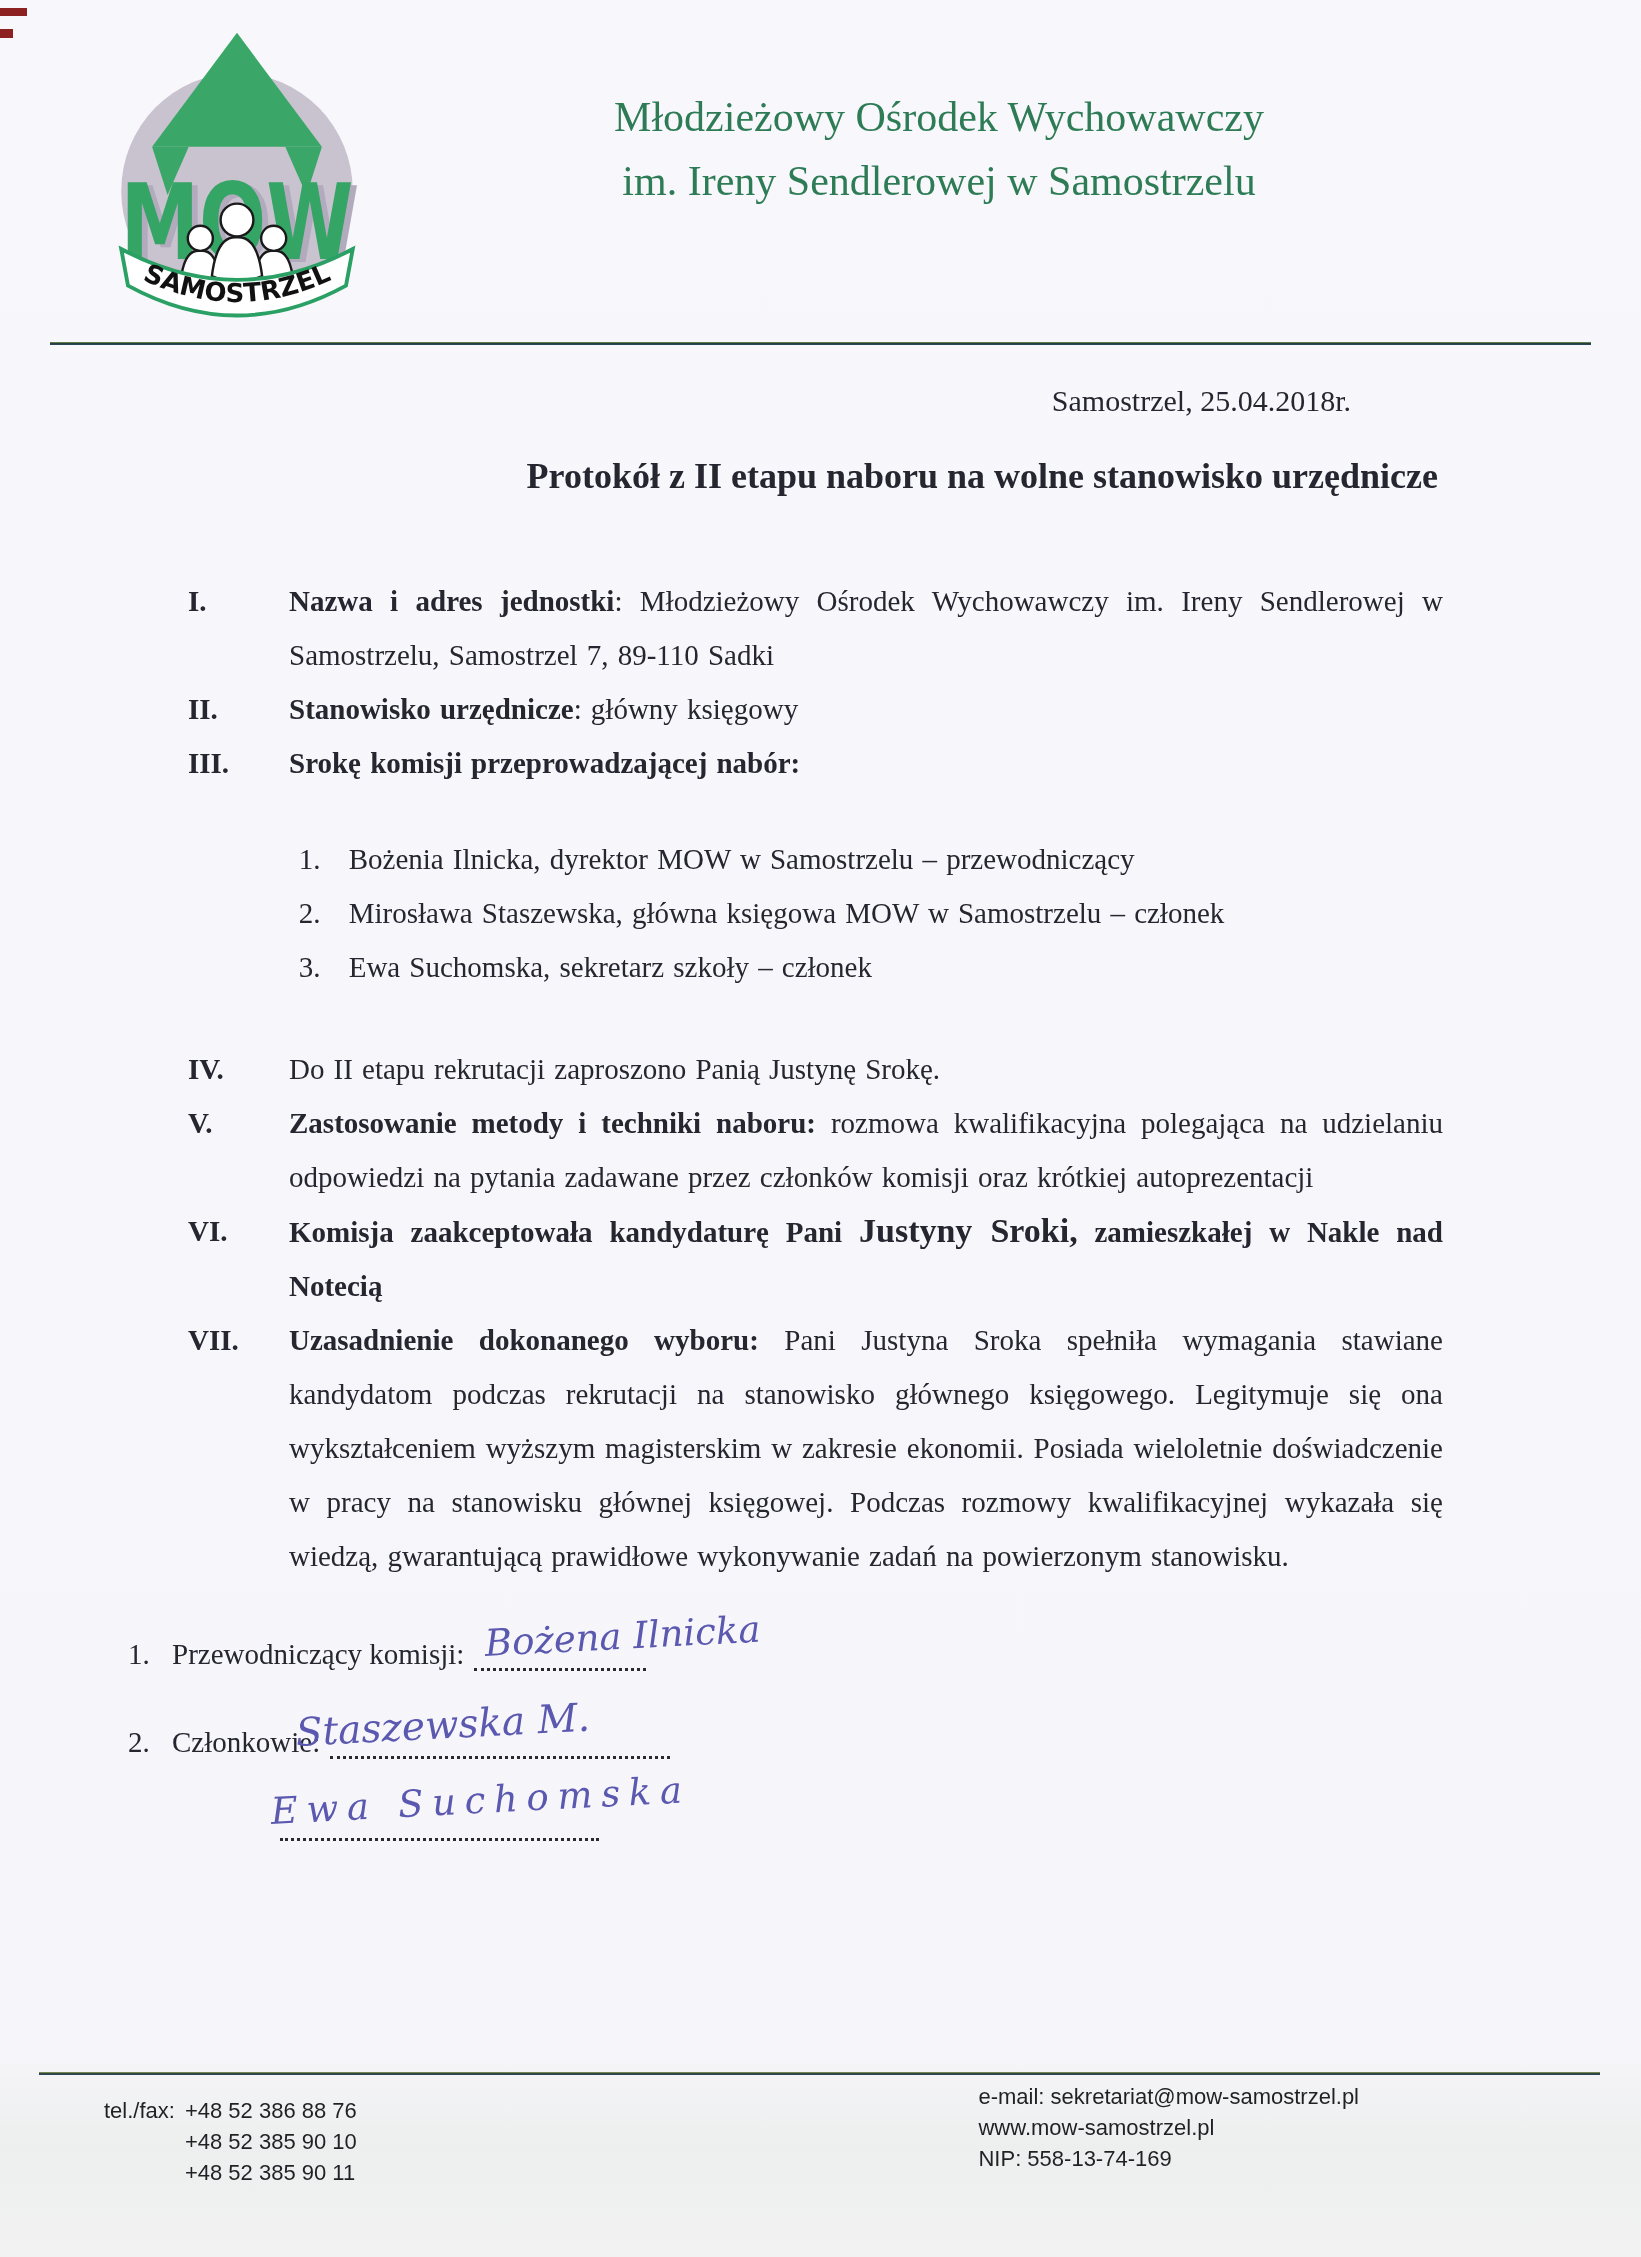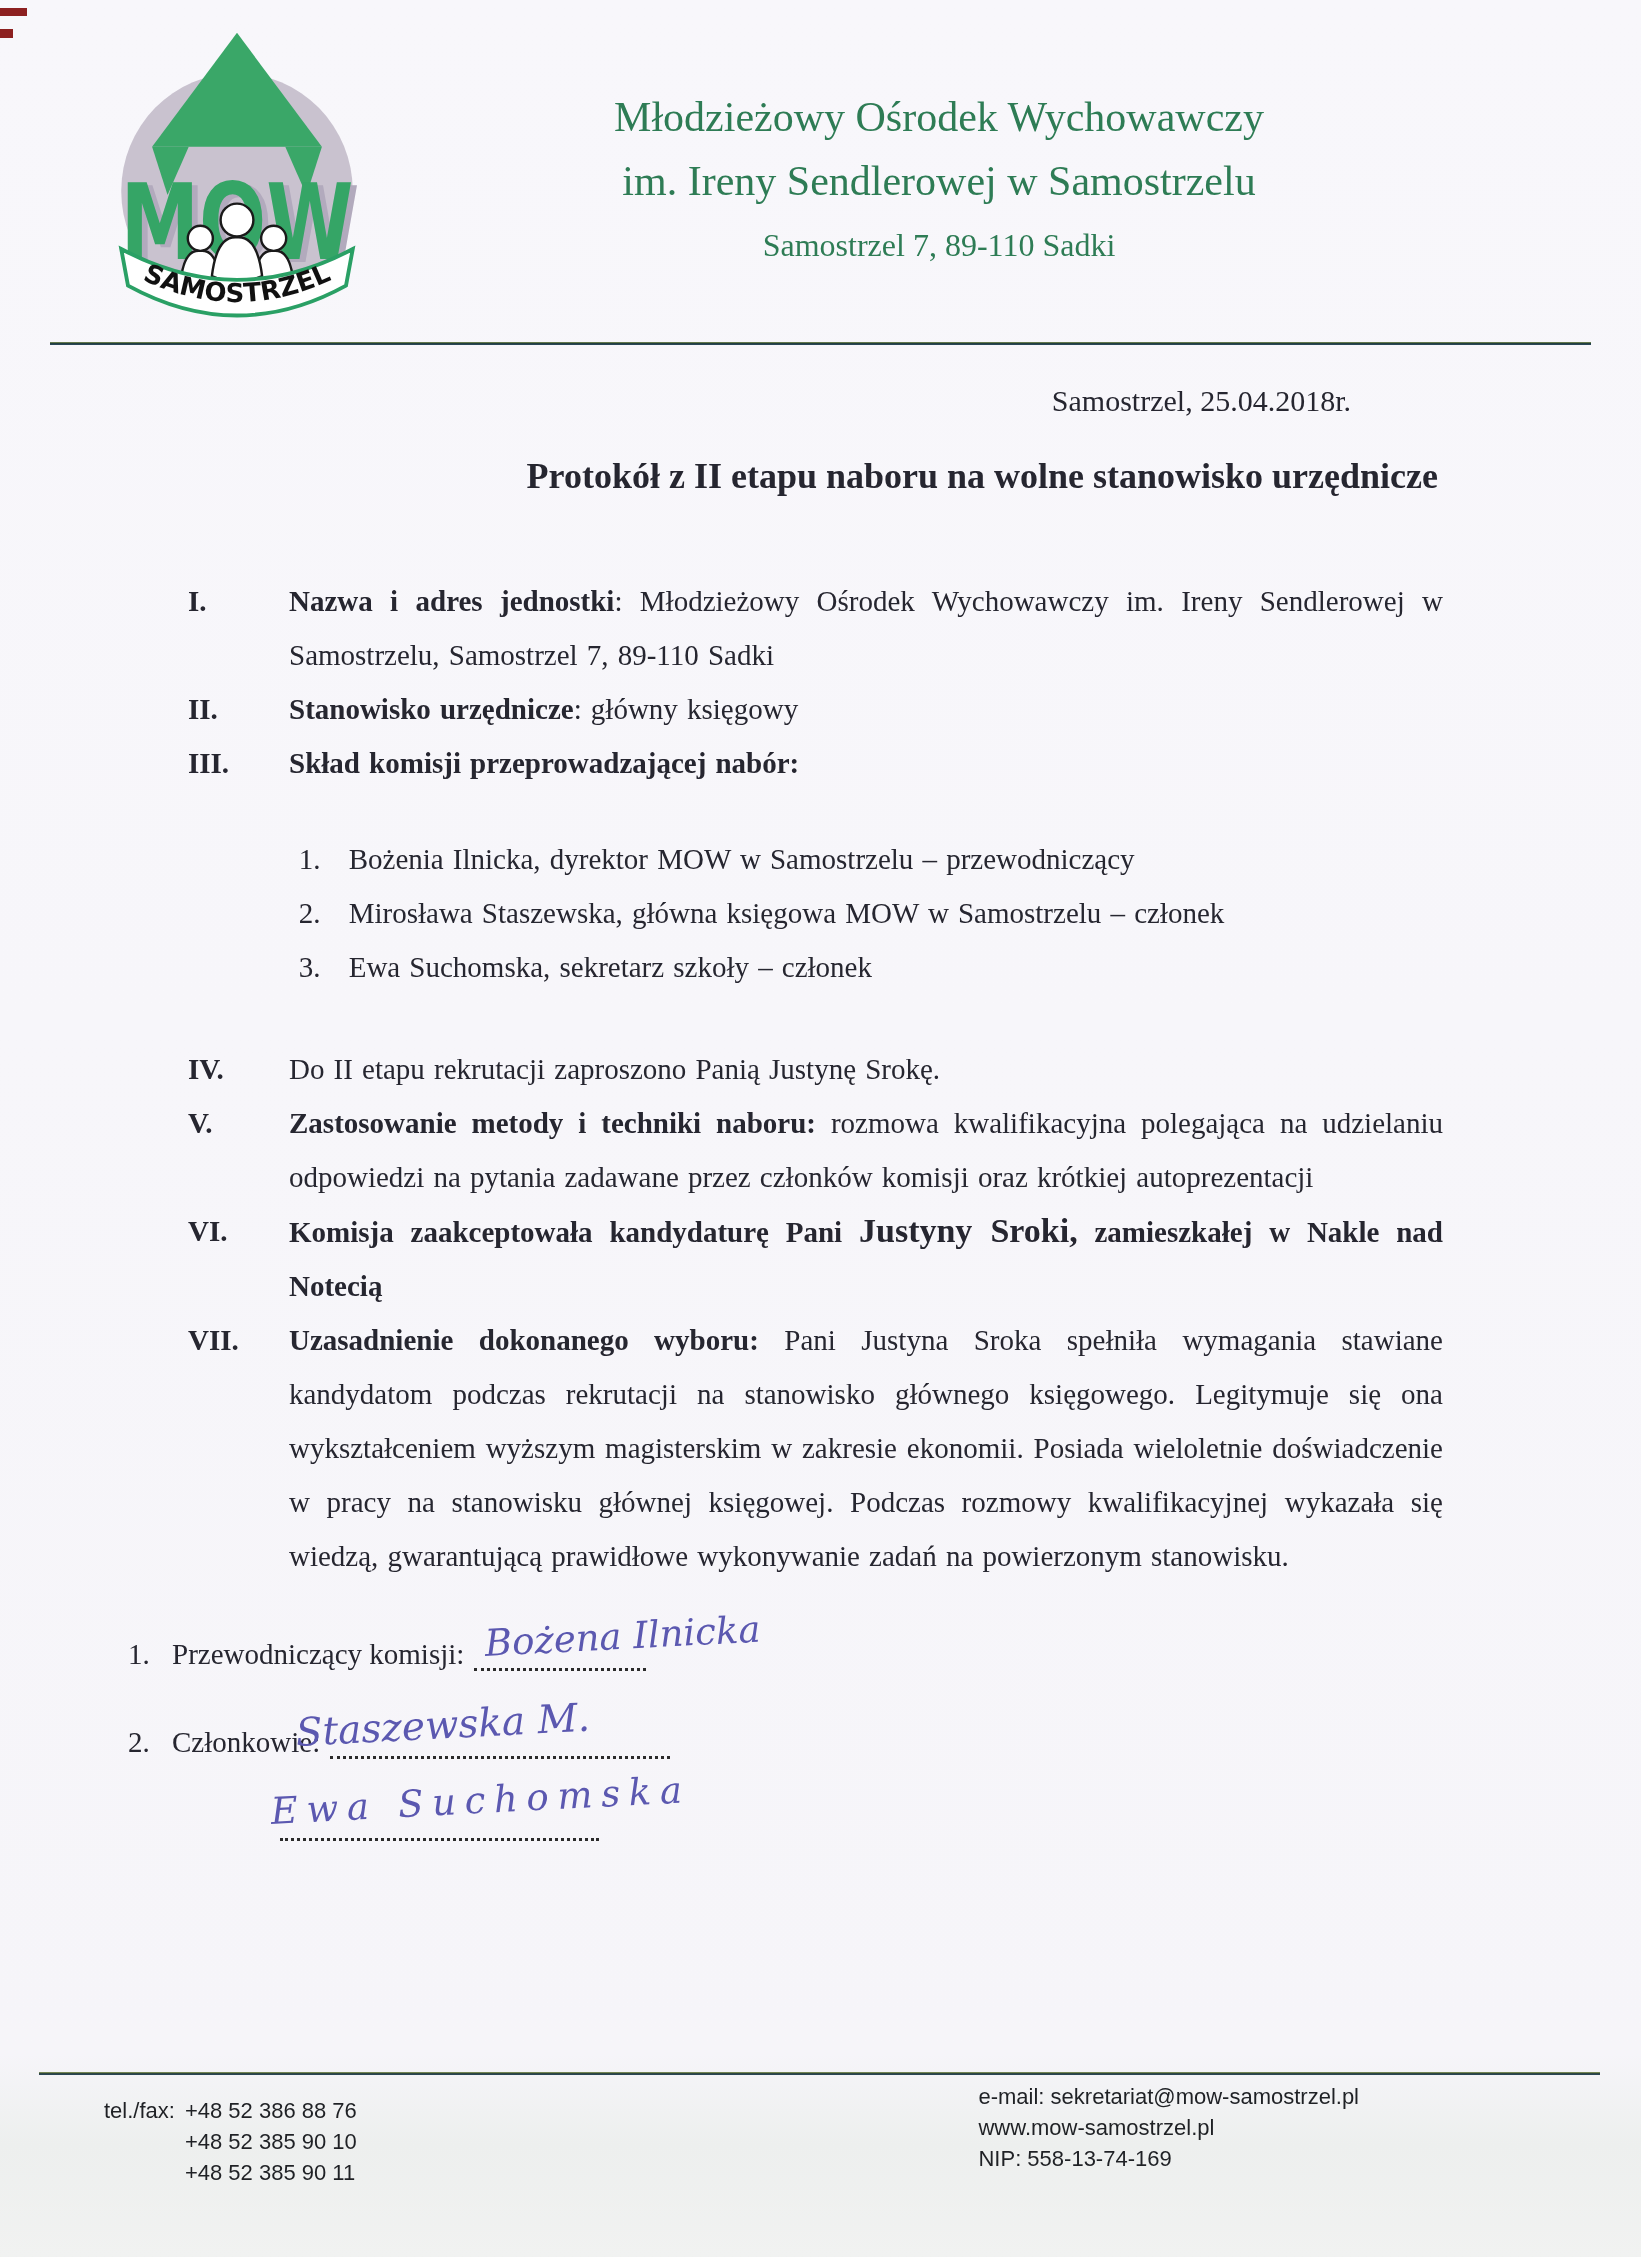--- a/index.html
+++ b/index.html
@@ -91,21 +91,20 @@
         <path d="M30,228 Q150,292 270,228 L263,266 Q150,328 37,266 Z" fill="#ffffff" stroke="#2aa065" stroke-width="4"></path>
         <path id="bannerPath" d="M40,254 Q150,312 260,254" fill="none"></path>
         <text font-family="DejaVu Sans, sans-serif" font-weight="bold" font-size="27" fill="#111111">
           <textPath href="#bannerPath" startOffset="50%" text-anchor="middle">SAMOSTRZEL</textPath>
         </text>
       </svg>
     </div>
     <div class="org-block">
       <div class="org-name">Młodzieżowy Ośrodek Wychowawczy</div>
       <div class="org-name">im. Ireny Sendlerowej w Samostrzelu</div>
-      <div class="org-address">Samostrzel 7,  89-110 Sadki</div>
     </div>
   </header>
 
   <div class="rule"></div>
 
   <div class="date-line">Samostrzel, 25.04.2018r.</div>
   <div class="doc-title">Protokół z  II  etapu naboru na wolne stanowisko urzędnicze</div>
 
   <main class="sections">
 
@@ -115,21 +114,21 @@
     </div>
 
     <div class="section">
       <div class="numeral">II.</div>
       <div class="stext"><b>Stanowisko urzędnicze</b><span>: główny księgowy</span></div>
     </div>
 
     <div class="section">
       <div class="numeral">III.</div>
       <div class="stext">
-        <b>Skład komisji przeprowadzającej nabór:</b>
+        <b>Srokę komisji przeprowadzającej nabór:</b>
         <div class="committee">
           <div class="c-row">
             <span>1.</span>
             <span>Bożenia Ilnicka, dyrektor MOW w Samostrzelu – przewodniczący</span>
           </div>
           <div class="c-row">
             <span>2.</span>
             <span>Mirosława Staszewska, główna księgowa MOW w Samostrzelu – członek</span>
           </div>
           <div class="c-row">

